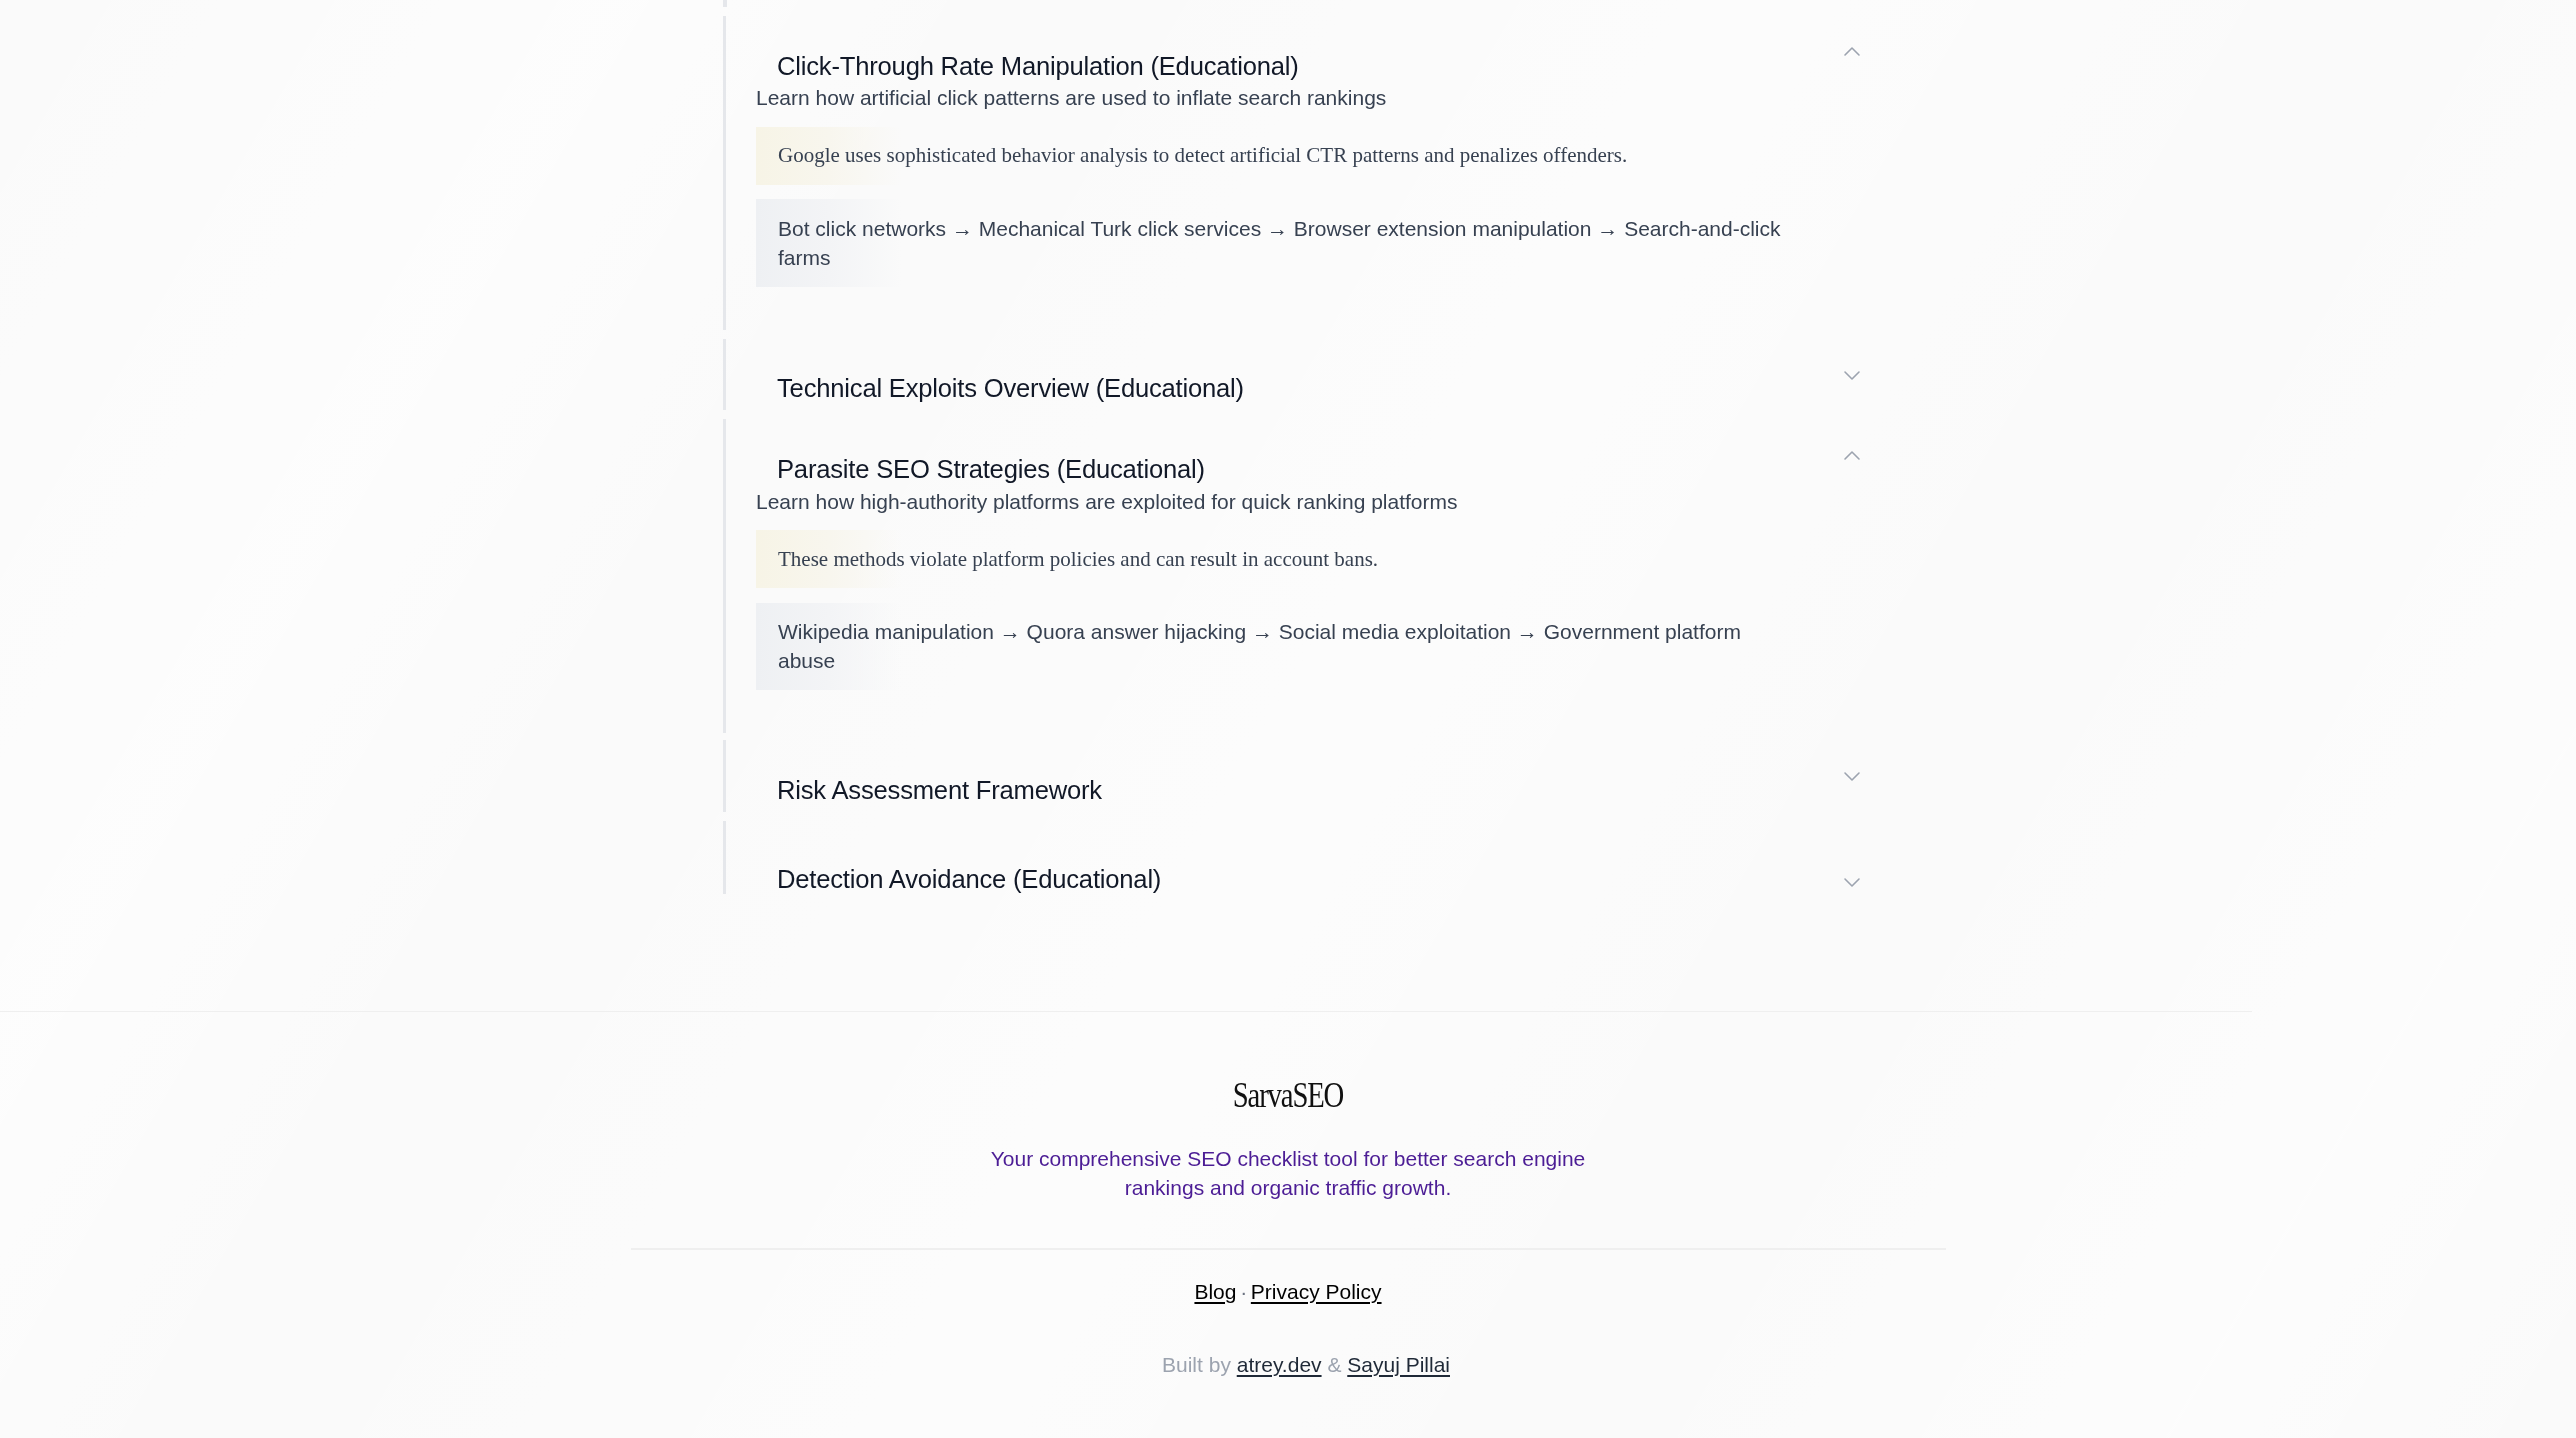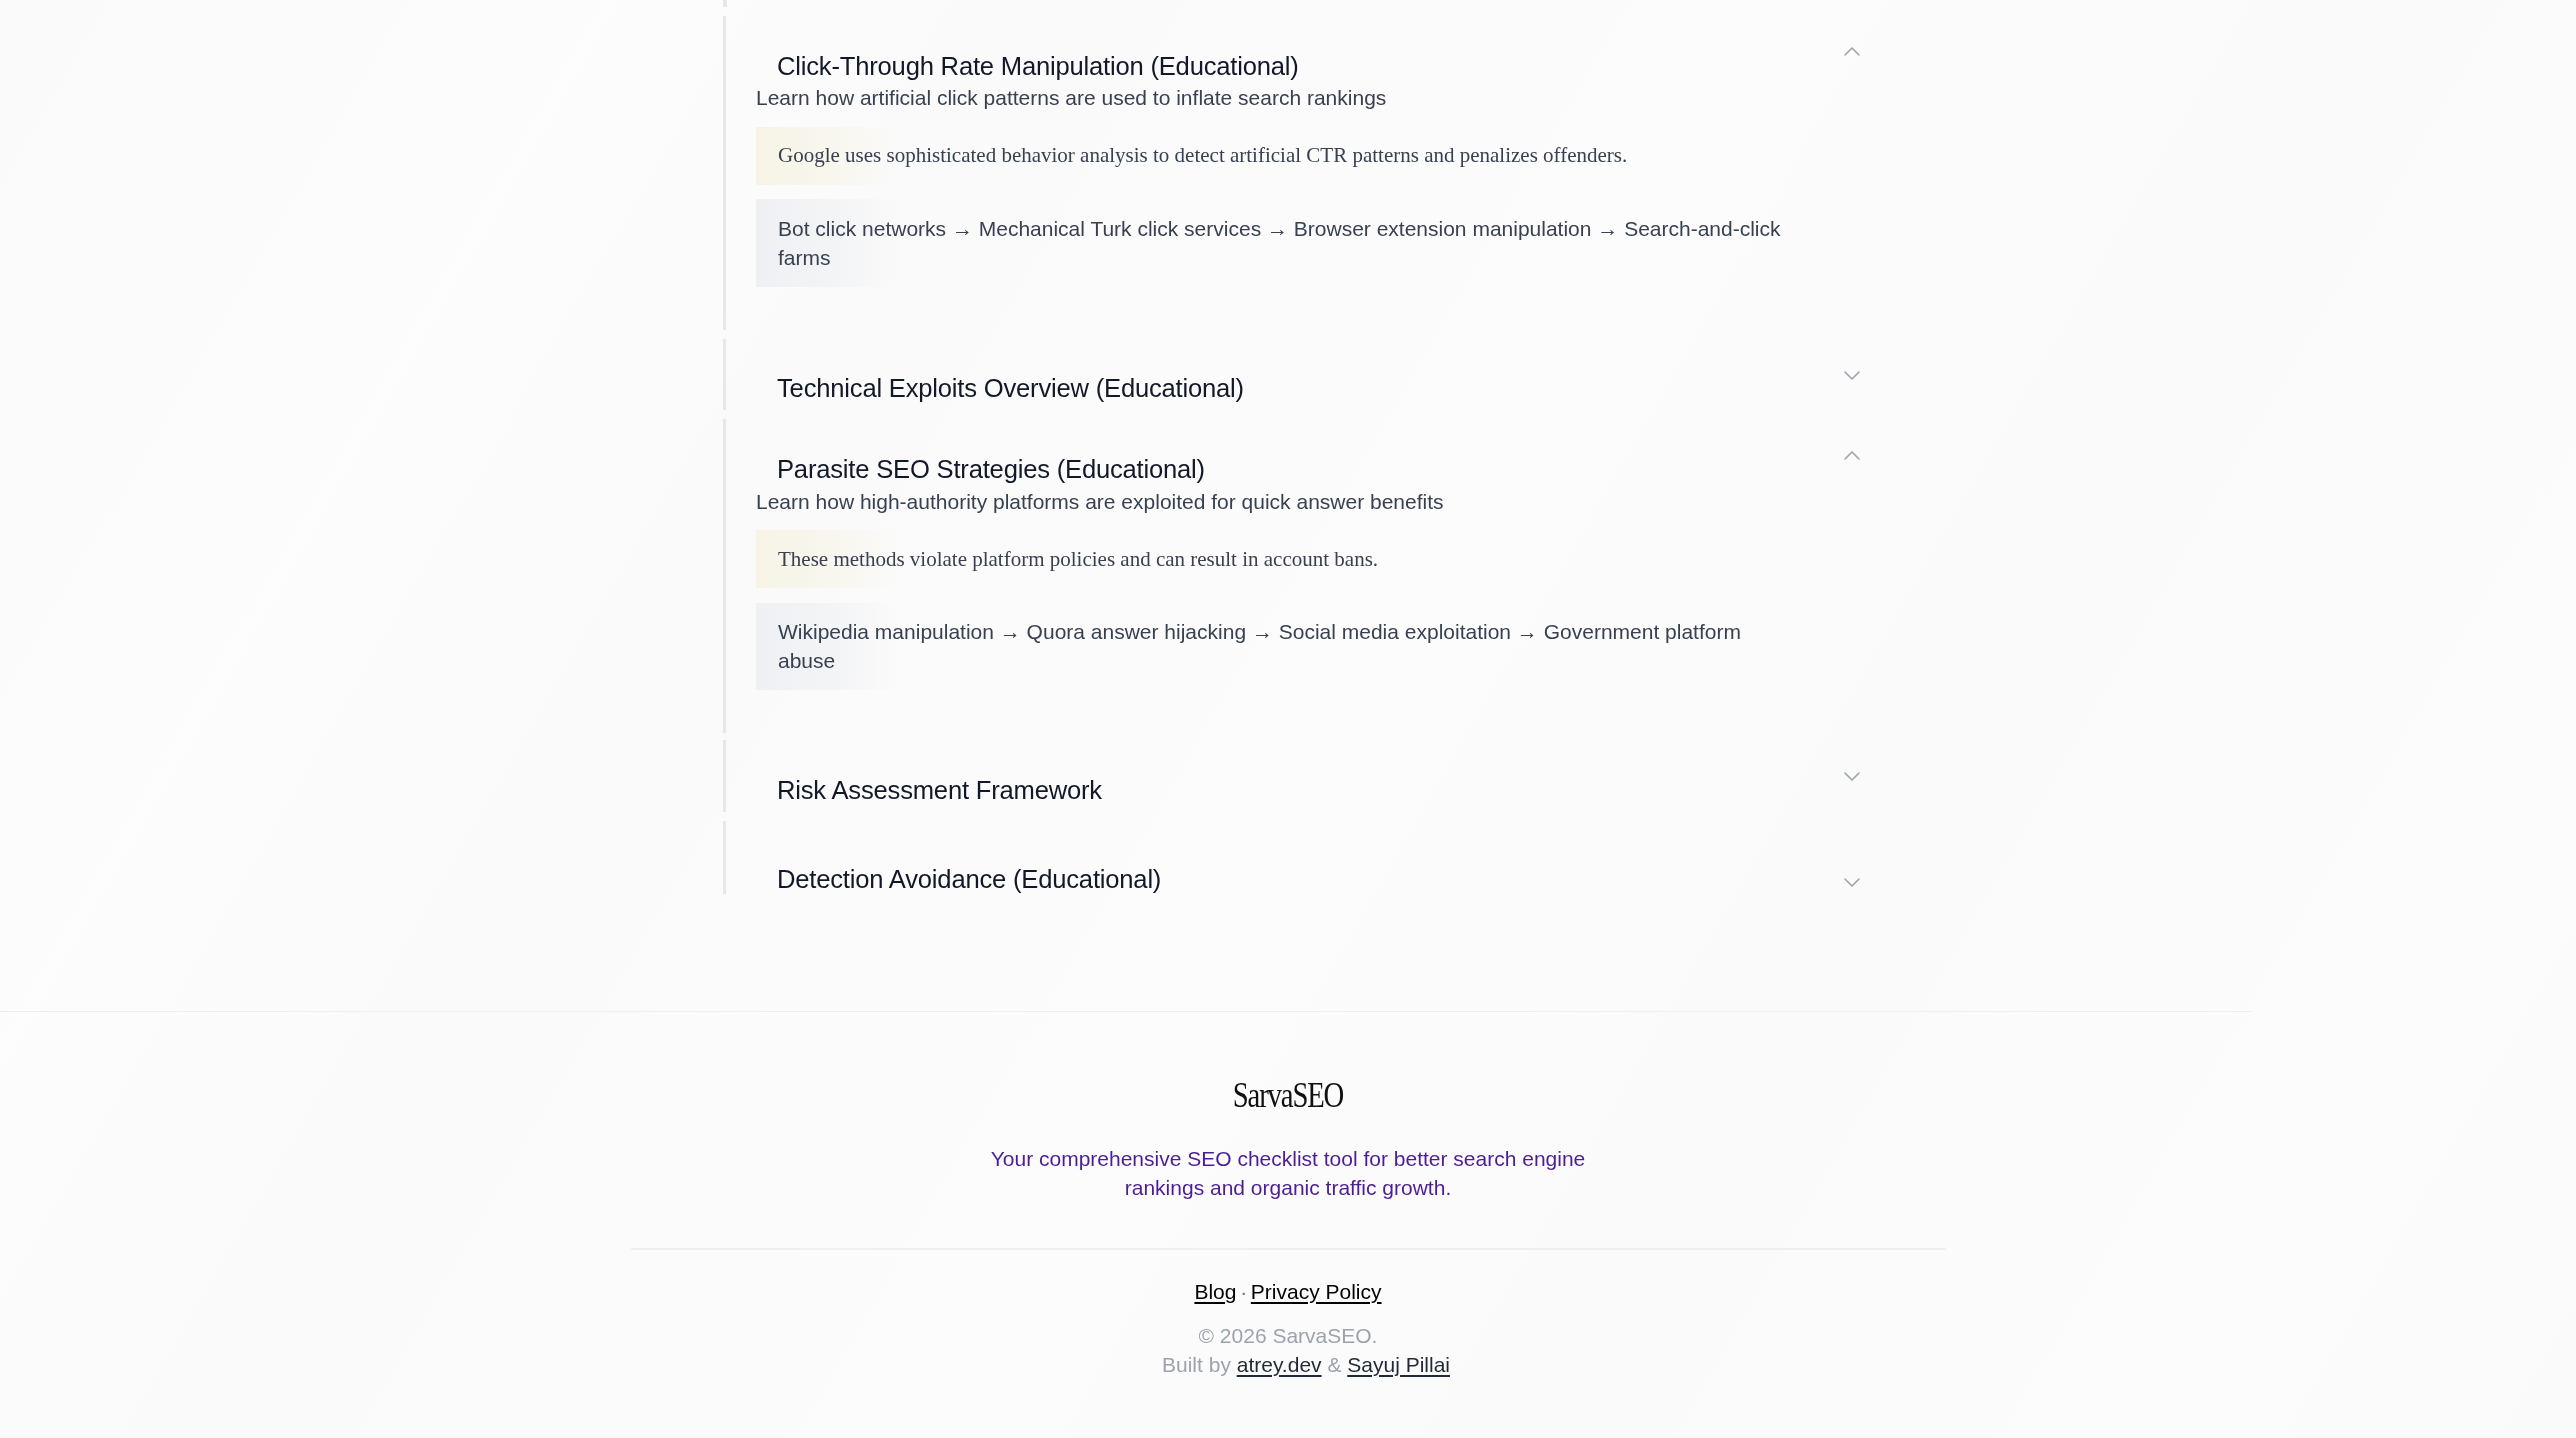--- a/index.html
+++ b/index.html
@@ -207,21 +207,21 @@
   <div class="acc-item" style="top:419px; height:314px;">
     <div class="acc-header">
       <span class="acc-title">Parasite SEO Strategies (Educational)</span>
       <span class="chevron">
         <svg viewBox="0 0 24 24" fill="none" stroke="#9ca3af" stroke-width="1.6" stroke-linecap="round" stroke-linejoin="round">
             <polyline points="5,15 12,8 19,15"></polyline>
           </svg>
       </span>
     </div>
     <div class="acc-body">
-      <p class="acc-desc">Learn how high-authority platforms are exploited for quick answer benefits</p>
+      <p class="acc-desc">Learn how high-authority platforms are exploited for quick ranking platforms</p>
       <div class="callout warning">These methods violate platform policies and can result in account bans.</div>
       <div class="callout techniques">Wikipedia manipulation → Quora answer hijacking → Social media exploitation → Government platform abuse</div>
     </div>
   </div>
 
   <div class="acc-item" style="top:740px; height:72px;">
     <div class="acc-header" style="height:72px;">
       <span class="acc-title">Risk Assessment Framework</span>
       <span class="chevron">
         <svg viewBox="0 0 24 24" fill="none" stroke="#9ca3af" stroke-width="1.6" stroke-linecap="round" stroke-linejoin="round">
@@ -243,21 +243,20 @@
   </div>
 </div>
 
 <footer class="footer">
   <div class="footer-logo">SarvaSEO</div>
   <p class="footer-tagline">Your comprehensive SEO checklist tool for better search engine rankings and organic traffic growth.</p>
   <div class="footer-divider"></div>
   <div class="footer-links">
     <a href="#">Blog</a><span class="footer-sep">·</span><a href="#">Privacy Policy</a>
   </div>
-  <div class="footer-copy">© 2026 SarvaSEO.</div>
   <div class="footer-built">
     <span>Built by</span>
     <a href="#">atrey.dev</a>
     <span>&amp;</span>
     <a href="#">Sayuj Pillai</a>
   </div>
 </footer>
 
 
 </body></html>

